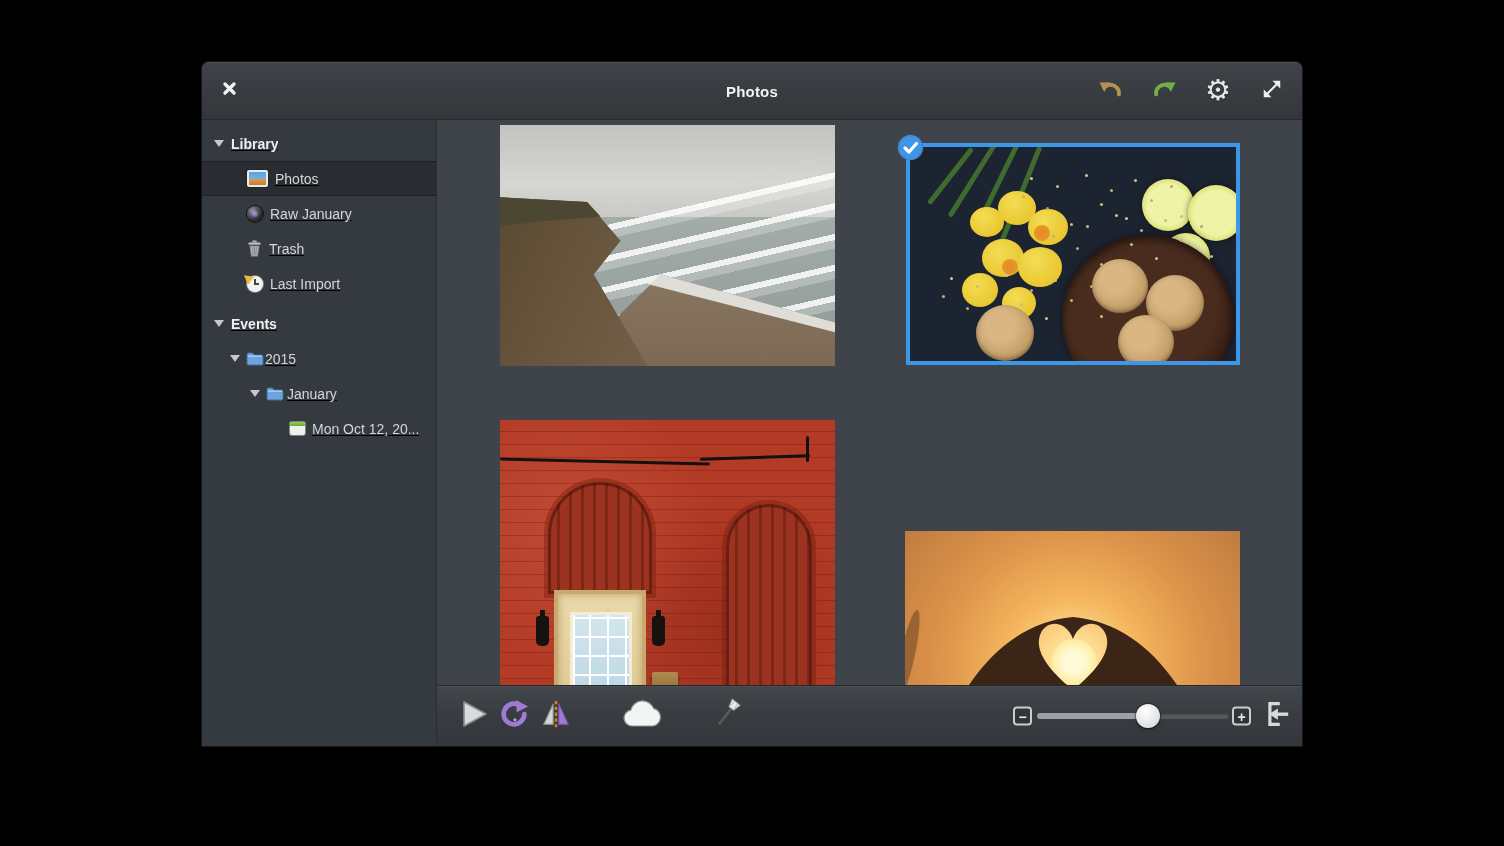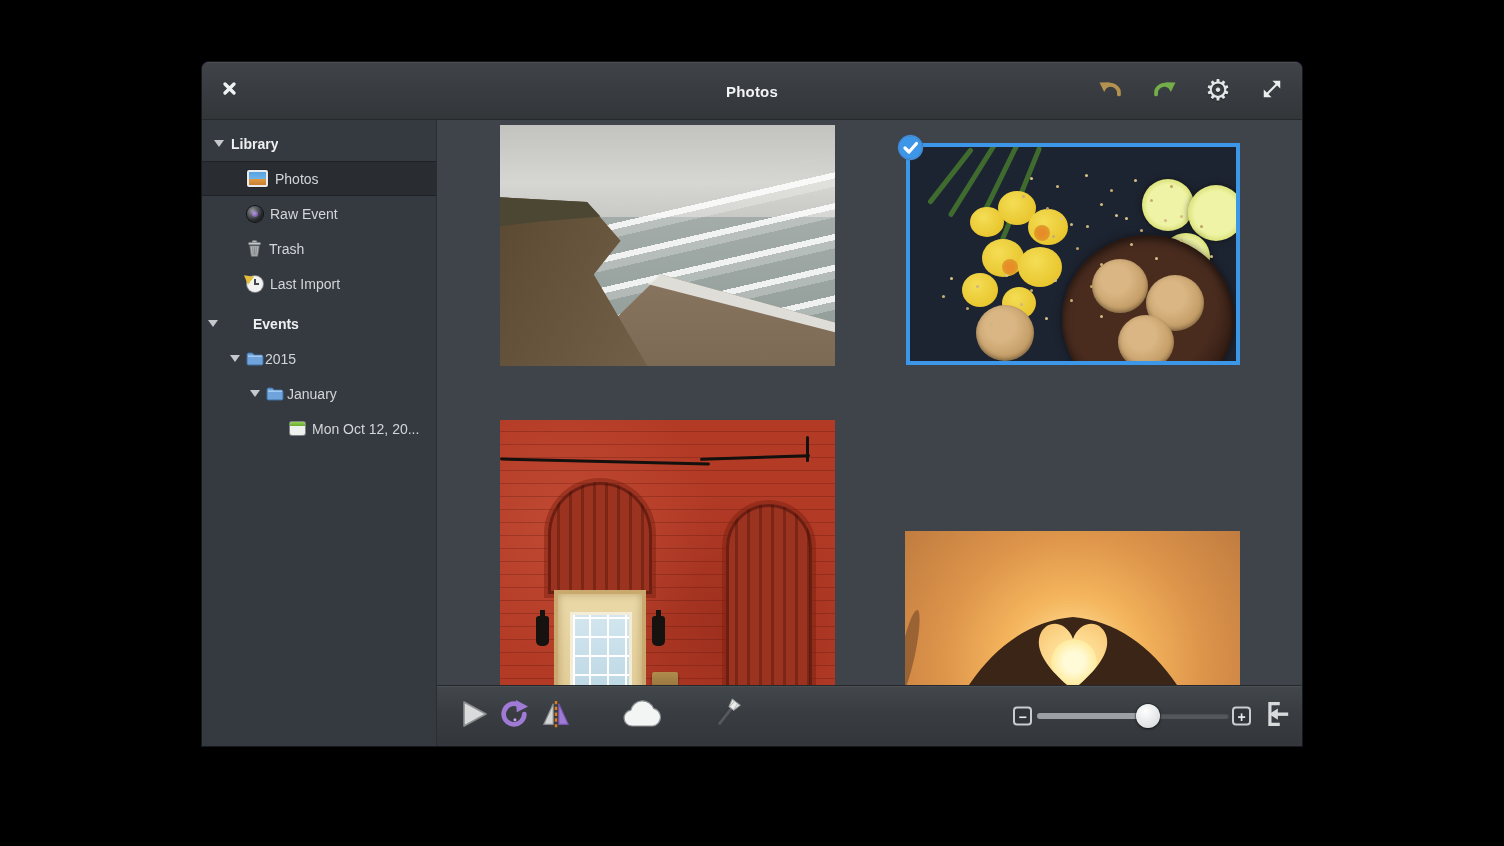--- a/index.html
+++ b/index.html
@@ -38,21 +38,21 @@
     font-size:14px;font-family:"Liberation Sans",sans-serif;margin-left:7px;min-width:0;
   }
   .search-box input::placeholder{color:#9aa0a5;}
   .hdr-actions{position:absolute;right:14px;top:0;height:57px;display:flex;align-items:center;gap:22px;}
   .icon-btn{width:32px;height:32px;display:flex;align-items:center;justify-content:center;cursor:default;}
   .gear-glyph{font-family:"DejaVu Sans",sans-serif;font-size:29px;color:#e4e5e6;line-height:1;text-shadow:0 1px 1px rgba(0,0,0,.5);}
   
   .body-row{flex:1;display:flex;min-height:0;}
   .sidebar{
     width:235px;flex:0 0 235px;background:#353a41;border-right:1px solid #2a2d31;
-    padding-top:6px;box-sizing:border-box;overflow:hidden;
+    padding-top:6px;box-sizing:border-box;overflow:hidden;text-decoration:underline;
   }
   .side-row{height:35px;display:flex;align-items:center;position:relative;color:#d3d6d8;font-size:14px;}
   .side-row.header-row{color:#eef0f1;font-weight:bold;}
   .side-row.selected{background:rgba(0,0,0,.22);box-shadow:inset 0 1px 0 rgba(0,0,0,.25), inset 0 -1px 0 rgba(0,0,0,.25);}
   .tri{width:0;height:0;flex:0 0 auto;}
   .tri.down{border-left:5px solid transparent;border-right:5px solid transparent;border-top:7px solid #c6c9cc;}
   .tri.right{border-top:5px solid transparent;border-bottom:5px solid transparent;border-left:7px solid #c6c9cc;}
   .side-label{margin-left:7px;white-space:nowrap;overflow:hidden;text-overflow:ellipsis;}
   
   .ic{flex:0 0 auto;position:relative;}
@@ -198,41 +198,41 @@
       <div class="side-row header-row" style="padding-left:12px;">
         <span class="tri down"></span>
         <span class="side-label">Library</span>
       </div>
       <div class="side-row selected" style="padding-left:45px;">
         <span class="ic ic-photos"></span>
         <span class="side-label">Photos</span>
       </div>
       <div class="side-row" style="padding-left:45px;">
         <span class="ic ic-lens"></span>
-        <span class="side-label">Raw Event</span>
+        <span class="side-label">Raw January</span>
       </div>
       <div class="side-row" style="padding-left:45px;">
         <span class="ic" style="display:flex;">
           <svg width="15" height="17" viewBox="0 0 16 18">
             <rect x="5.5" y="0.5" width="5" height="2.5" rx="1" fill="#b6babd"></rect>
             <rect x="1.5" y="2.5" width="13" height="2.6" rx="1.2" fill="#c4c8cb" stroke="#74777a" stroke-width=".8"></rect>
             <path d="M3 6.2 L4.6 17.2 H11.4 L13 6.2 Z" fill="#b0b4b7" stroke="#74777a" stroke-width=".8"></path>
             <path d="M6 7.5 L6.6 15.8 M8 7.5 L8 15.8 M10 7.5 L9.4 15.8" stroke="#83878a" stroke-width="1"></path>
           </svg>
         </span>
         <span class="side-label">Trash</span>
       </div>
       <div class="side-row" style="padding-left:45px;">
         <span class="ic ic-clock">
             <span class="arrow"></span>
           </span>
         <span class="side-label">Last Import</span>
       </div>
 
-      <div class="side-row header-row" style="padding-left:6px;margin-top:5px;gap:28px;">
+      <div class="side-row header-row" style="padding-left:12px;margin-top:5px;">
         <span class="tri down"></span>
         <span class="side-label">Events</span>
       </div>
       <div class="side-row" style="padding-left:28px;">
         <span class="tri down"></span>
         <span class="ic" style="display:flex;margin-left:6px;">
           <svg width="18" height="14" viewBox="0 0 18 14">
               <path d="M1 2.6 C1 1.7 1.7 1 2.6 1 H6.4 L8.3 3 H15.4 C16.3 3 17 3.7 17 4.6 V11.4 C17 12.3 16.3 13 15.4 13 H2.6 C1.7 13 1 12.3 1 11.4 Z" fill="#6fa3dc" stroke="#3f6fa0" stroke-width="1"></path>
               <path d="M2 4.2 H16" stroke="#a9cdf0" stroke-width="1.4"></path>
             </svg>

